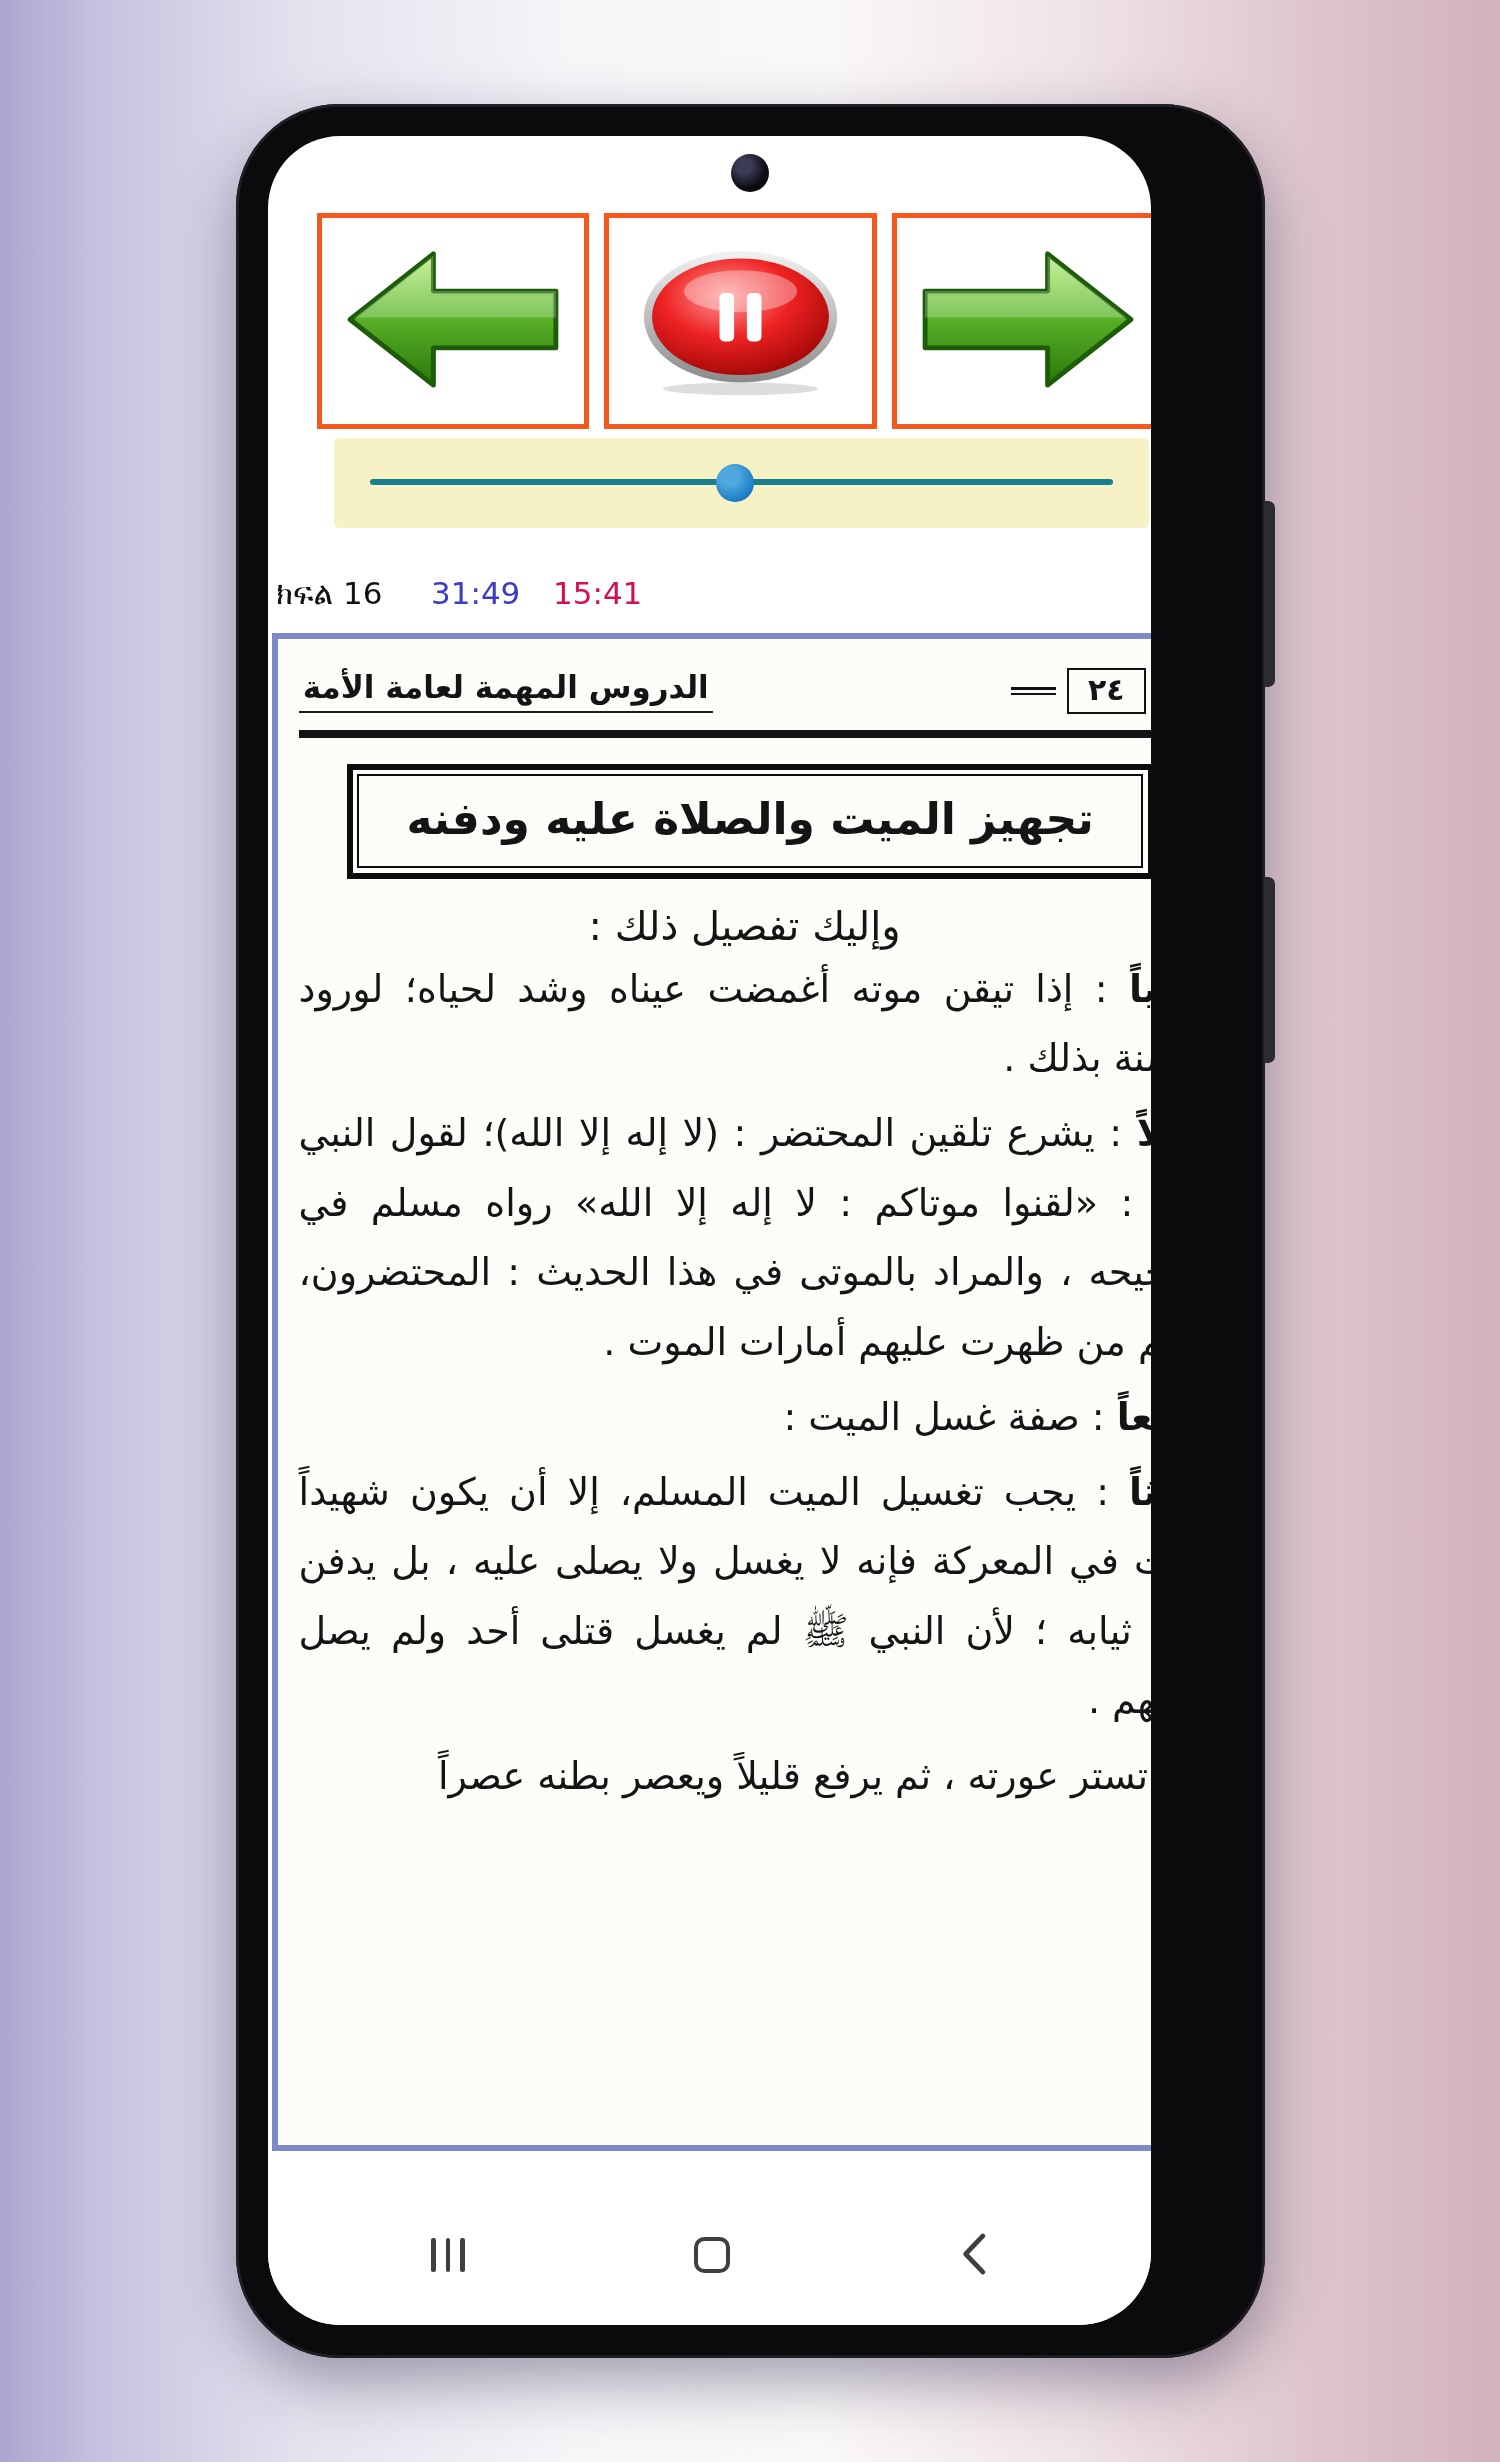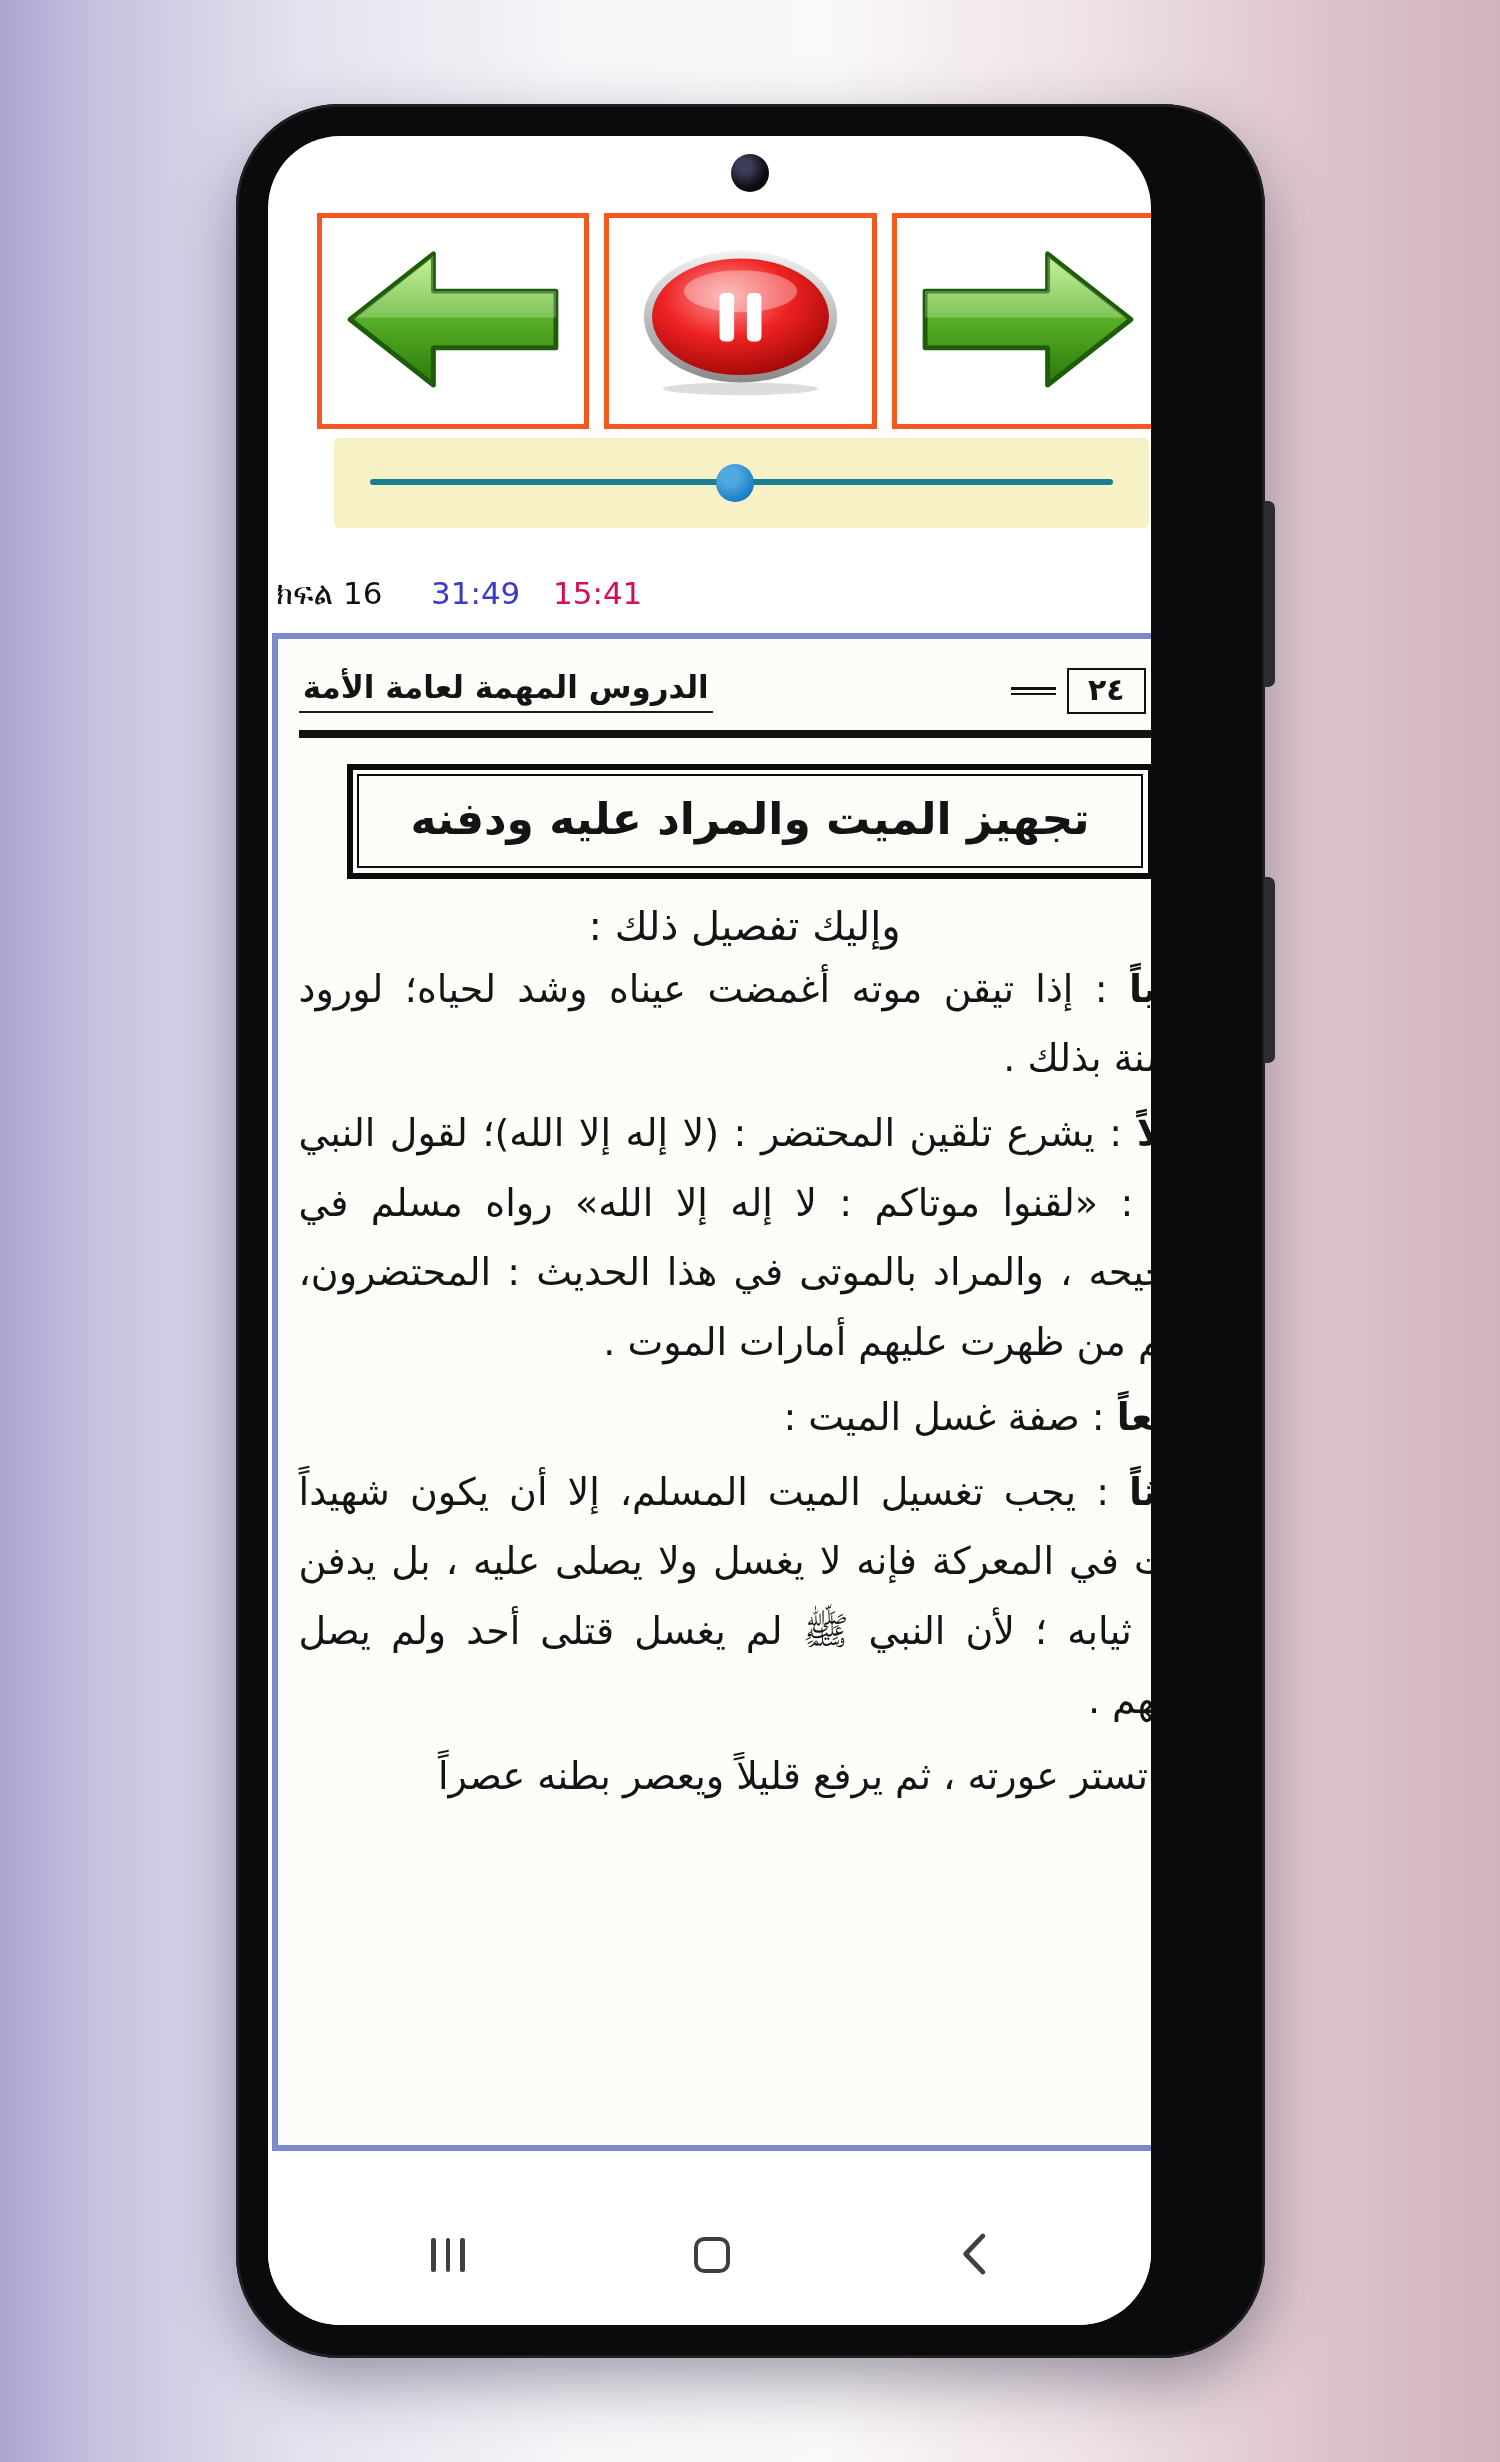--- a/index.html
+++ b/index.html
@@ -190,21 +190,21 @@
         <span class="pagenum-group">
           <span class="dbl-line"></span>
           <span class="pagenum-box">٢٤</span>
           <span class="dbl-line"></span>
         </span>
       </div>
       <div class="rule"></div>
 
 
       <div class="titlebox-outer">
-        <div class="titlebox-inner">تجهيز الميت والمراد عليه ودفنه</div>
+        <div class="titlebox-inner">تجهيز الميت والصلاة عليه ودفنه</div>
       </div>
 
       <div class="intro">وإليك تفصيل ذلك :</div>
 
       <p class="para"><b>ثانياً</b><span> :  إذا تيقن موته أغمضت عيناه وشد لحياه؛ لورود السنة بذلك .</span></p>
       <p class="para"><b>أولاً</b><span> :  يشرع تلقين المحتضر : (لا إله إلا الله)؛ لقول النبي ﷺ : «لقنوا موتاكم : لا إله إلا الله» رواه مسلم في صحيحه ، والمراد بالموتى في هذا الحديث : المحتضرون، وهم من ظهرت عليهم أمارات الموت .</span></p>
       <p class="para"><b>رابعاً</b><span> :  صفة غسل الميت :</span></p>
       <p class="para"><b>ثالثاً</b><span> :  يجب تغسيل الميت المسلم، إلا أن يكون شهيداً مات في المعركة فإنه لا يغسل ولا يصلى عليه ، بل يدفن في ثيابه ؛ لأن النبي ﷺ لم يغسل قتلى أحد ولم يصل عليهم .</span></p>
       <p class="para"><b></b><span>أنه تستر عورته ، ثم يرفع قليلاً ويعصر بطنه عصراً</span></p>
     </div>

